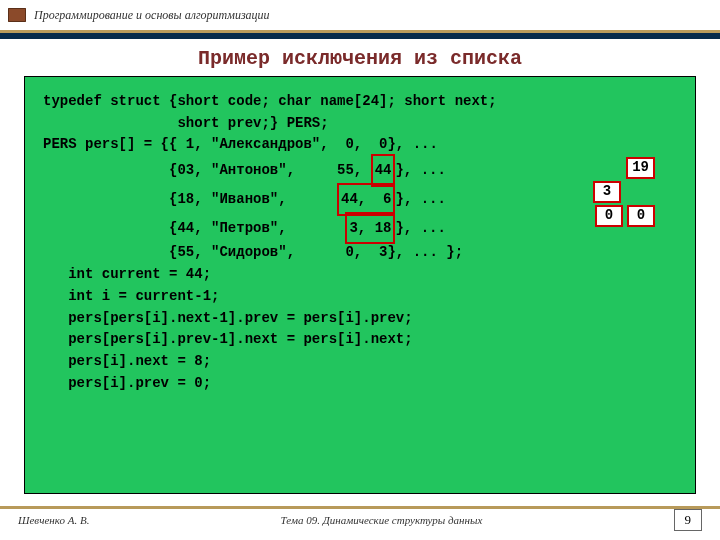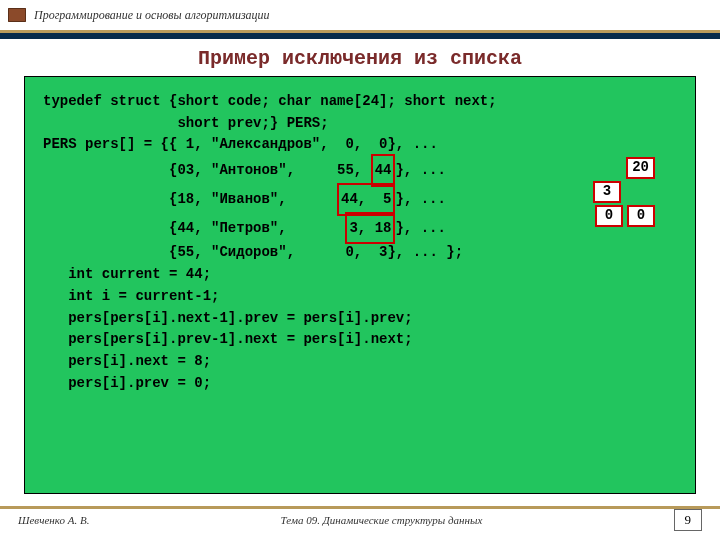--- a/index.html
+++ b/index.html
@@ -119,33 +119,33 @@
 <div class="top-area"></div>
 
 <div class="title">Пример исключения из списка</div>
 
 <div class="code-box">
   <div class="code-line">typedef struct {short code; char name[24]; short next;</div>
   <div class="code-line">                short prev;} PERS;</div>
   <div class="code-line"></div>
   <div class="code-line">PERS pers[] = {{ 1, "Александров",  0,  0}, ...</div>
   <div class="code-line"><span>               {03, "Антонов",     55, </span><span class="hl">44</span><span>}, ...</span></div>
-  <div class="code-line"><span>               {18, "Иванов",      </span><span class="hl">44,  5</span><span>}, ...</span></div>
+  <div class="code-line"><span>               {18, "Иванов",      </span><span class="hl">44,  6</span><span>}, ...</span></div>
   <div class="code-line"><span>               {44, "Петров",       </span><span class="hl">3, 18</span><span>}, ...</span></div>
   <div class="code-line">               {55, "Сидоров",      0,  3}, ... };</div>
   <div class="code-line"></div>
   <div class="code-line">   int current = 44;</div>
   <div class="code-line">   int i = current-1;</div>
   <div class="code-line">   pers[pers[i].next-1].prev = pers[i].prev;</div>
   <div class="code-line">   pers[pers[i].prev-1].next = pers[i].next;</div>
   <div class="code-line">   pers[i].next = 8;</div>
   <div class="code-line">   pers[i].prev = 0;</div>
 
   <div class="annot" style="right:40px; top:80px;">
-    <span class="cell">20</span>
+    <span class="cell">19</span>
   </div>
   <div class="annot" style="right:74px; top:104px;">
     <span class="cell">3</span>
   </div>
   <div class="annot" style="right:40px; top:128px;padding-left:28px;">
     <span class="cell" style="margin-right:4px;">0</span><span class="cell">0</span>
   </div>
 </div>
 
 <div class="footer">

